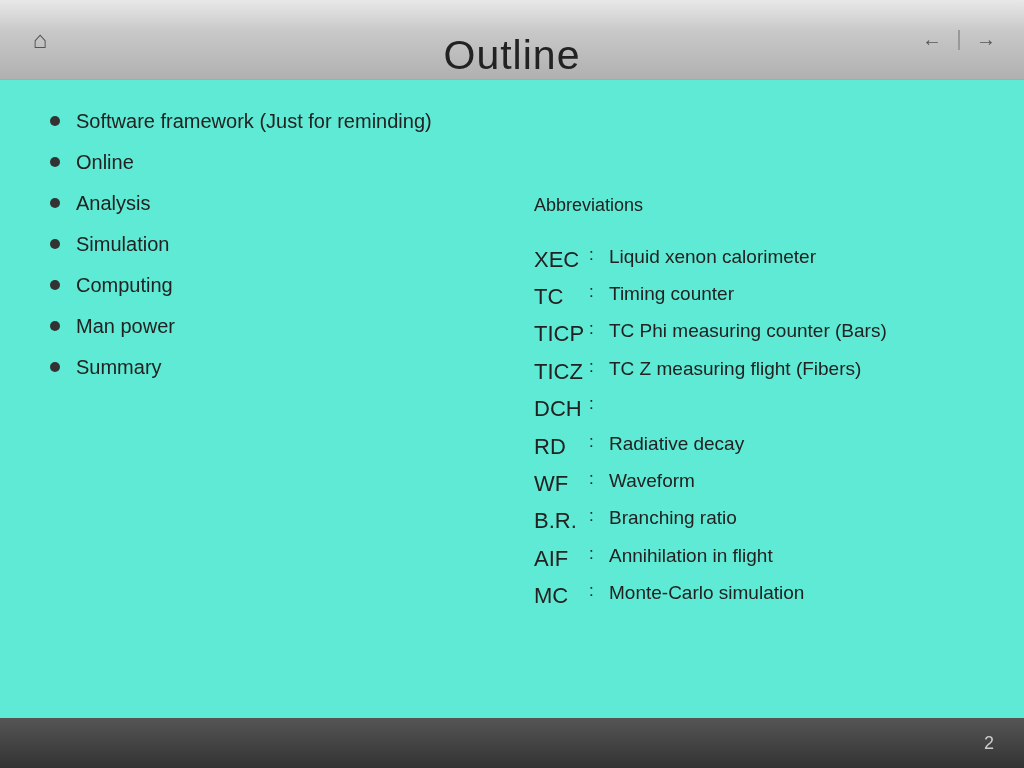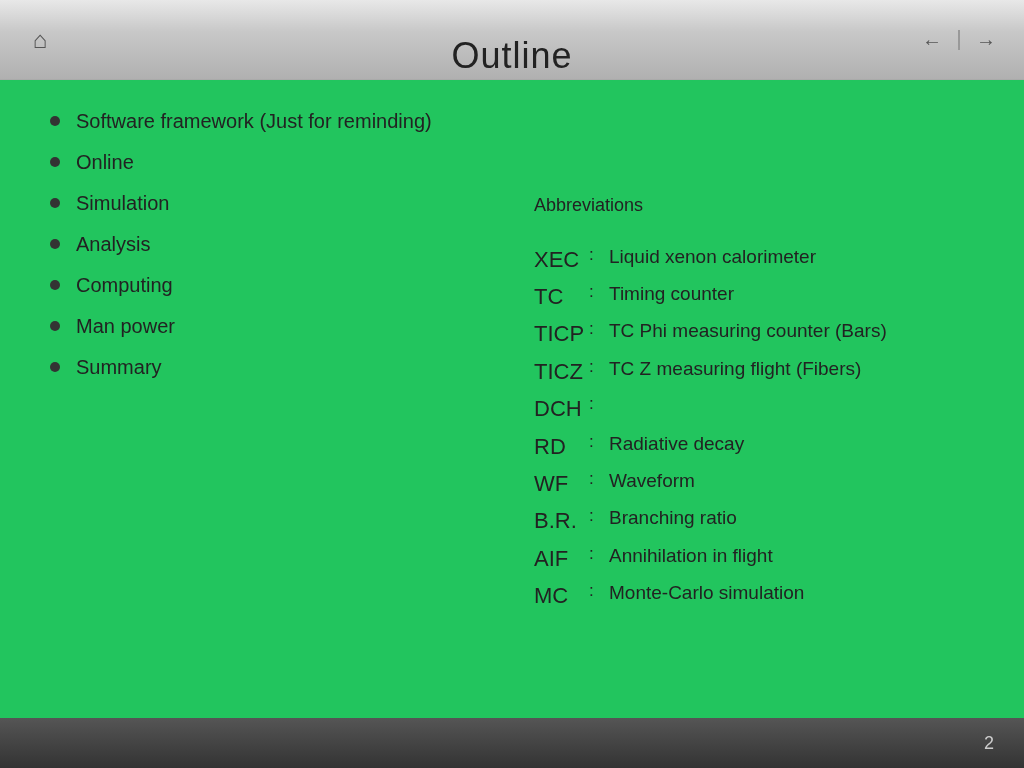--- a/index.html
+++ b/index.html
@@ -17,21 +17,21 @@
       height: 80px;
       background: linear-gradient(180deg, #e8e8e8 0%, #c8c8c8 40%, #b0b0b0 100%);
       display: flex;
       align-items: center;
       justify-content: center;
       position: relative;
       border-bottom: 1px solid #aaa;
     }
 
     .header-title {
-      font-size: 36px;
+      font-size: 41px;
       font-weight: normal;
       color: #222;
       letter-spacing: 1px;
       margin-top: 32px;
     }
 
     .home-btn {
       position: absolute;
       left: 20px;
       top: 50%;
@@ -70,21 +70,21 @@
 
     .nav-separator {
       width: 2px;
       height: 20px;
       background: #999;
     }
 
     .main-content {
       width: 100%;
       height: calc(768px - 80px - 50px);
-      background: #22c55e;
+      background: #5eead4;
       padding: 30px 50px;
       display: flex;
       flex-direction: row;
       gap: 20px;
     }
 
     .left-panel {
       flex: 1;
       display: flex;
       flex-direction: column;
@@ -210,26 +210,26 @@
       <span class="bullet-text">Software framework (Just for reminding)</span>
     </div>
 
     <div class="bullet-item">
       <div class="bullet-dot"></div>
       <span class="bullet-text">Online</span>
     </div>
 
     <div class="bullet-item">
       <div class="bullet-dot"></div>
+      <span class="bullet-text">Analysis</span>
+    </div>
+
+    <div class="bullet-item">
+      <div class="bullet-dot"></div>
       <span class="bullet-text">Simulation</span>
-    </div>
-
-    <div class="bullet-item">
-      <div class="bullet-dot"></div>
-      <span class="bullet-text">Analysis</span>
     </div>
 
 
     <div class="bullet-item">
       <div class="bullet-dot"></div>
       <span class="bullet-text">Computing</span>
     </div>
 
     <div class="bullet-item">
       <div class="bullet-dot"></div>

